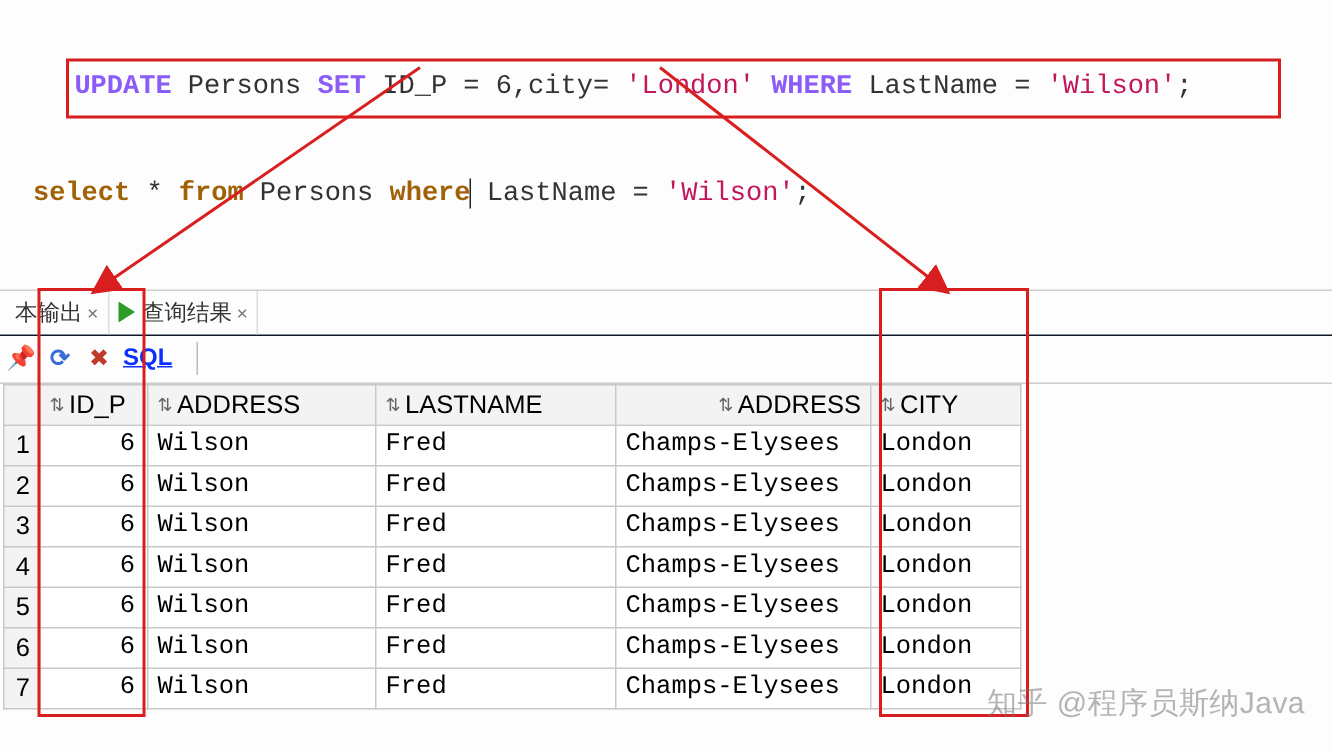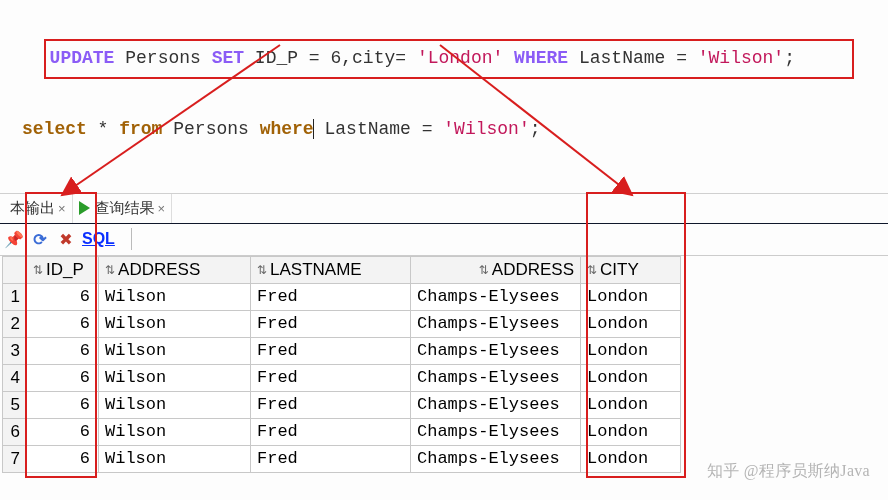--- a/index.html
+++ b/index.html
@@ -156,22 +156,22 @@
     left: 0;
     pointer-events: none;
   }
 
   
   .watermark {
     position: absolute;
     right: 18px;
     bottom: 18px;
     color: rgba(120,120,120,0.55);
-    font-size: 16px;
-    font-family: Liberation Serif, serif;
+    font-size: 20px;
+    font-family: Liberation Sans, sans-serif;
     letter-spacing: 0.3px;
     pointer-events: none;
   }
 </style>
 </head>
 <body>
 
 <div class="editor">
   <div class="line1-box"><span class="kw">UPDATE</span><span> Persons </span><span class="kw">SET</span><span> ID_P = 6,city= </span><span class="str">'London'</span><span> </span><span class="kw">WHERE</span><span> LastName = </span><span class="str">'Wilson'</span><span>;</span></div>
   <div><span class="kw2">select</span><span> * </span><span class="kw2">from</span><span> Persons </span><span class="kw2">where</span><span class="cursor"></span><span> LastName = </span><span class="str">'Wilson'</span><span>;</span></div>

